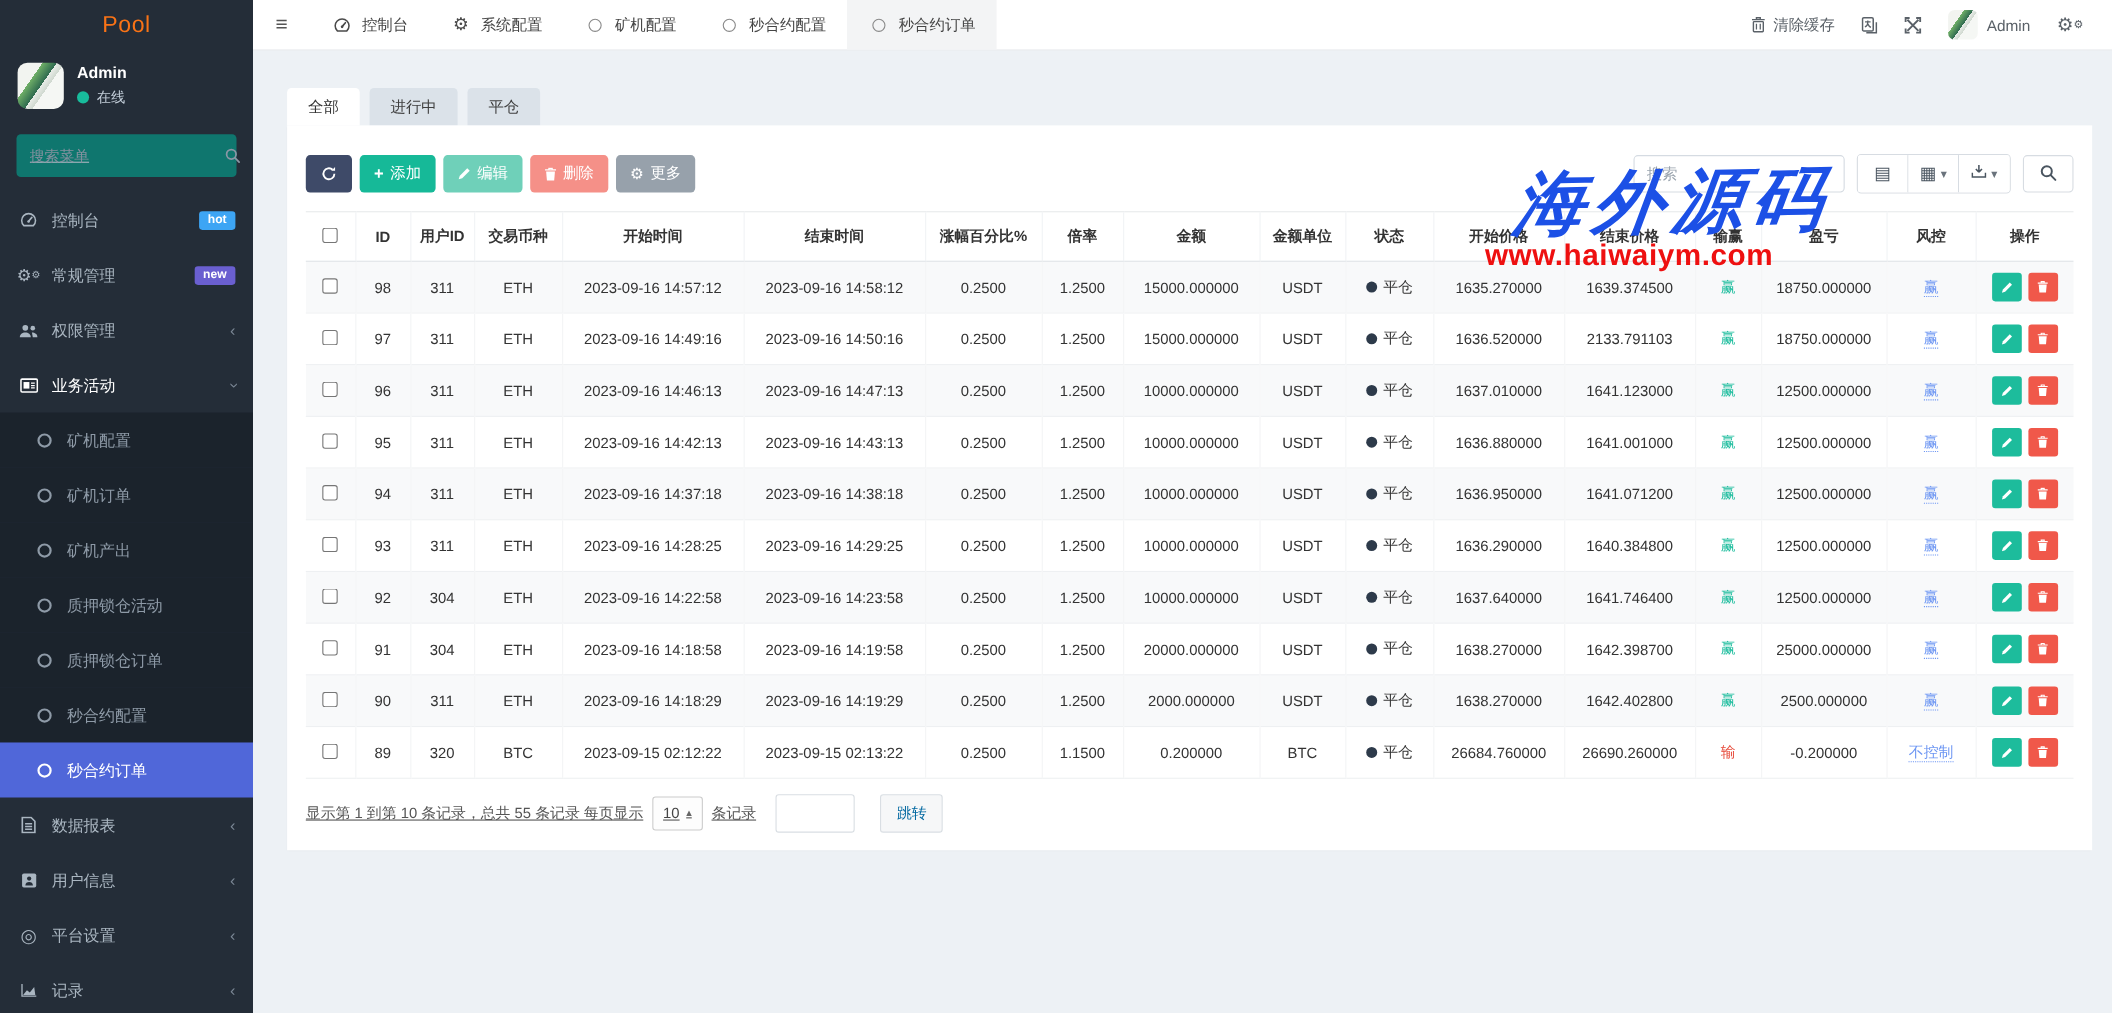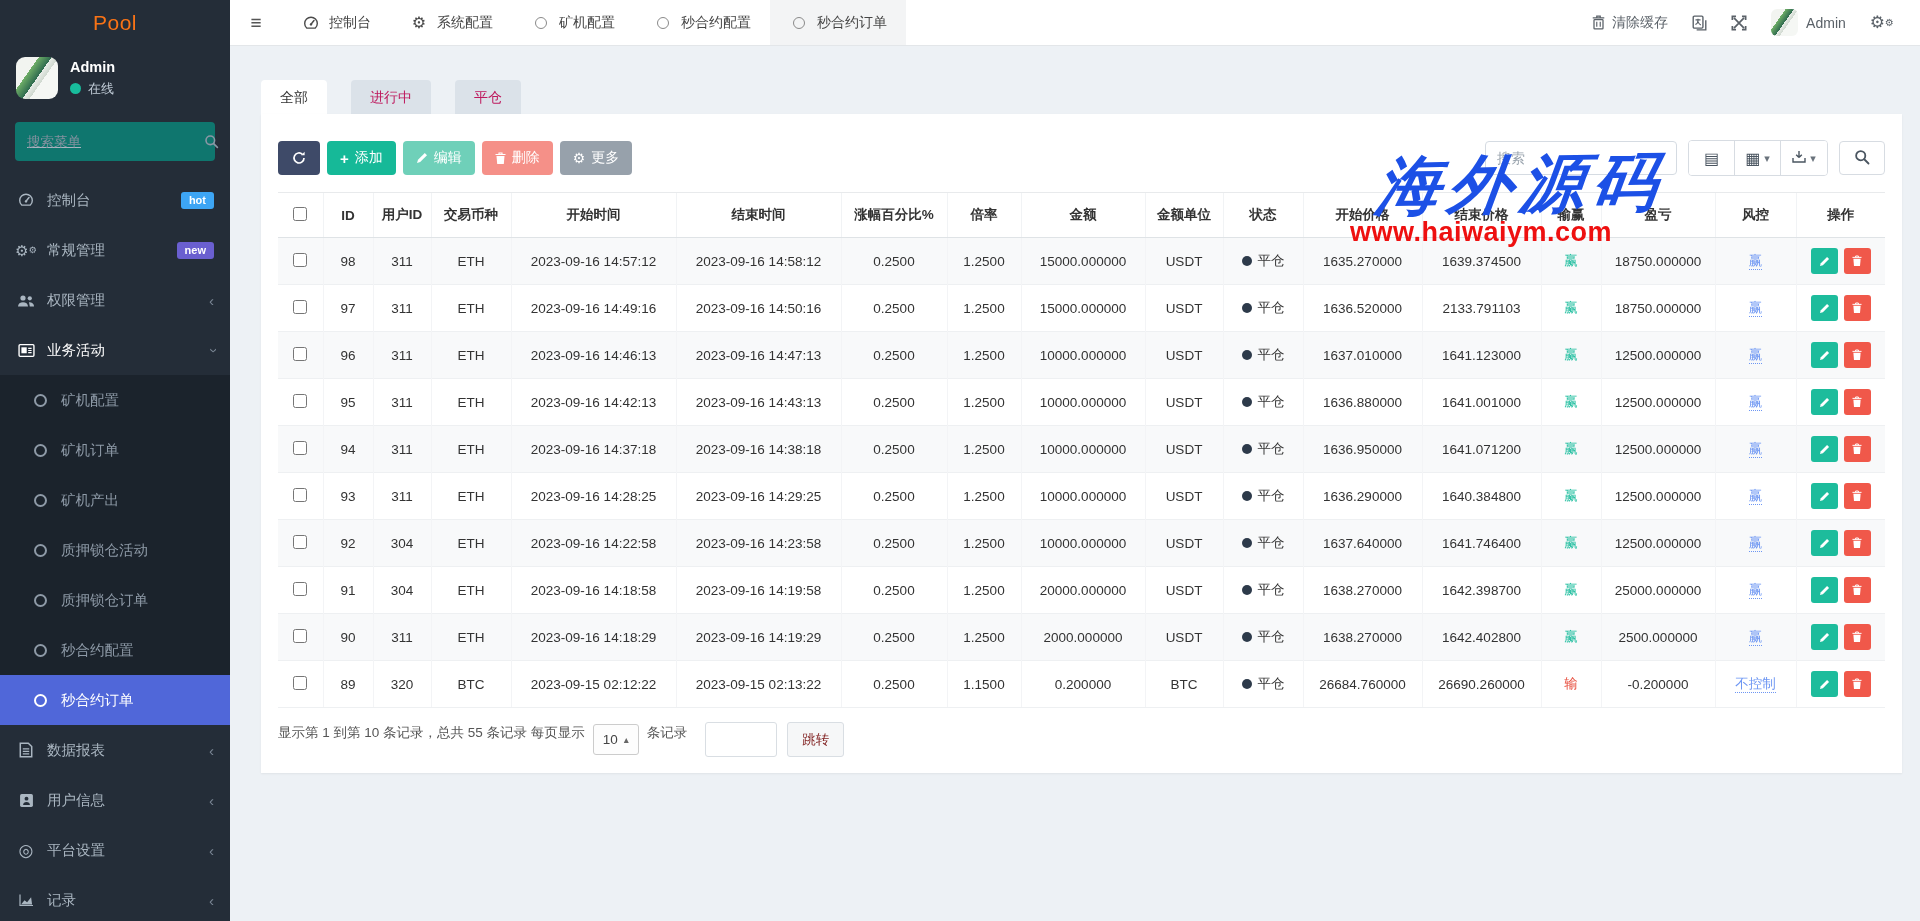--- a/index.html
+++ b/index.html
@@ -47,22 +47,22 @@
   .top-right { margin-left:auto; display:flex; align-items:center; gap:24px; padding-right:26px; color:#5a6168; font-size:14px; }
   .clear-cache { display:flex; align-items:center; gap:7px; cursor:pointer; }
   .tb-icon { display:flex; align-items:center; cursor:pointer; color:#5a6168; }
   .tb-user { display:flex; align-items:center; gap:8px; cursor:pointer; }
   .mini-avatar { width:27px; height:27px; border-radius:6px;
             background:linear-gradient(125deg,#f2f4f0 32%,#6fae67 32%,#2f6b4f 50%,#e9ede8 50%,#cfd8cf 60%,#f5f7f4 60%); }
   .gear-txt { font-size:17px; }
   .gear-sm { font-size:10px; vertical-align:super; }
 
   .content { padding:34px 18px 0 31px; flex:1; }
-  .filter-tabs { display:flex; gap:24px; }
-  .filter-tab { height:34px; line-height:34px; padding:0 19px; background:#dbe2e9; color:#be185d; font-size:14px; border-radius:4px 4px 0 0; cursor:pointer; }
+  .filter-tabs { display:flex; gap:9px; }
+  .filter-tab { height:34px; line-height:34px; padding:0 19px; background:#dbe2e9; color:#404040; font-size:14px; border-radius:4px 4px 0 0; cursor:pointer; }
   .filter-tab.active { background:#fff; color:#333; }
 
   .card { background:#fff; position:relative; padding:26px 17px 16px; box-shadow:0 1px 2px rgba(0,0,0,.06); }
 
   
   .watermark { position:absolute; top:36px; left:960px; width:600px; text-align:center; pointer-events:none; z-index:6; }
   .wm1 { font-family:"DejaVu Serif","Liberation Serif",serif; font-style:italic; font-weight:bold; font-size:64px; line-height:1.05; color:#1c50e6; letter-spacing:8px; transform:skewX(-8deg) rotate(-1deg); }
   .wm2 { font-size:27px; font-weight:bold; color:#ee1010; margin-top:0; transform:translateX(-40px); letter-spacing:.5px; }
 
   
@@ -96,28 +96,28 @@
   .dot { display:inline-block; width:10px; height:10px; border-radius:50%; background:#2d3a4a; margin-right:6px; vertical-align:-1px; }
   .text-win { color:#1abc9c; }
   .text-lose { color:#e74c3c; }
   .risk-link { color:#6d96f3; text-decoration:none; border-bottom:1px dotted #6d96f3; padding-bottom:1px; cursor:pointer; }
   .act-btn { width:27px; height:26px; border:none; border-radius:3px; color:#fff; display:inline-flex; align-items:center; justify-content:center; cursor:pointer; margin:0 3px; }
   .act-edit { background:#1dbc9c; }
   .act-del { background:#f0584a; }
 
   
   .table-footer { display:flex; align-items:center; margin-top:14px; font-size:13.5px; color:#555; position:relative; z-index:2; }
-  .page-info { display:flex; gap:8px; }
+  .page-info { display:flex; align-items:center; gap:8px;text-decoration:underline; }
   .page-size { height:31px; border:1px solid #ccc; border-radius:3px; background:#fdfdfd; font-family:inherit; font-size:13.5px; color:#444; padding:0 9px; display:inline-flex; align-items:center; gap:6px; cursor:pointer; }
   .caret-up { font-size:10px; color:#666; }
   .pagination { margin-left:auto; display:flex; }
   .page-btn { min-width:33px; height:35px; border:1px solid #dfe3e8; background:#fbfcfc; color:#555; display:flex; align-items:center; justify-content:center; padding:0 12px; margin-left:-1px; cursor:pointer; font-size:13.5px; }
   .page-btn.active { background:#3a4660; border-color:#3a4660; color:#fff; font-weight:bold; }
   .jump-input { width:72px; height:35px; border:1px solid #d9dee3; border-radius:3px; margin-left:18px; padding:0 8px; font-family:inherit; font-size:13.5px; outline:none; }
-  .jump-btn { height:35px; border:1px solid #d9dee3; border-radius:3px; background:#f6f7f8; color:#7f1d1d; font-family:inherit; font-size:13.5px; padding:0 14px; margin-left:10px; cursor:pointer; }
+  .jump-btn { height:35px; border:1px solid #d9dee3; border-radius:3px; background:#f6f7f8; color:#0369a1; font-family:inherit; font-size:13.5px; padding:0 14px; margin-left:23px; cursor:pointer; }
 </style>
 </head>
 <body>
 
 <div class="app">
 
   <aside class="sidebar">
     <div class="brand">Pool</div>
     <div class="user-panel">
       <div class="avatar"></div>

